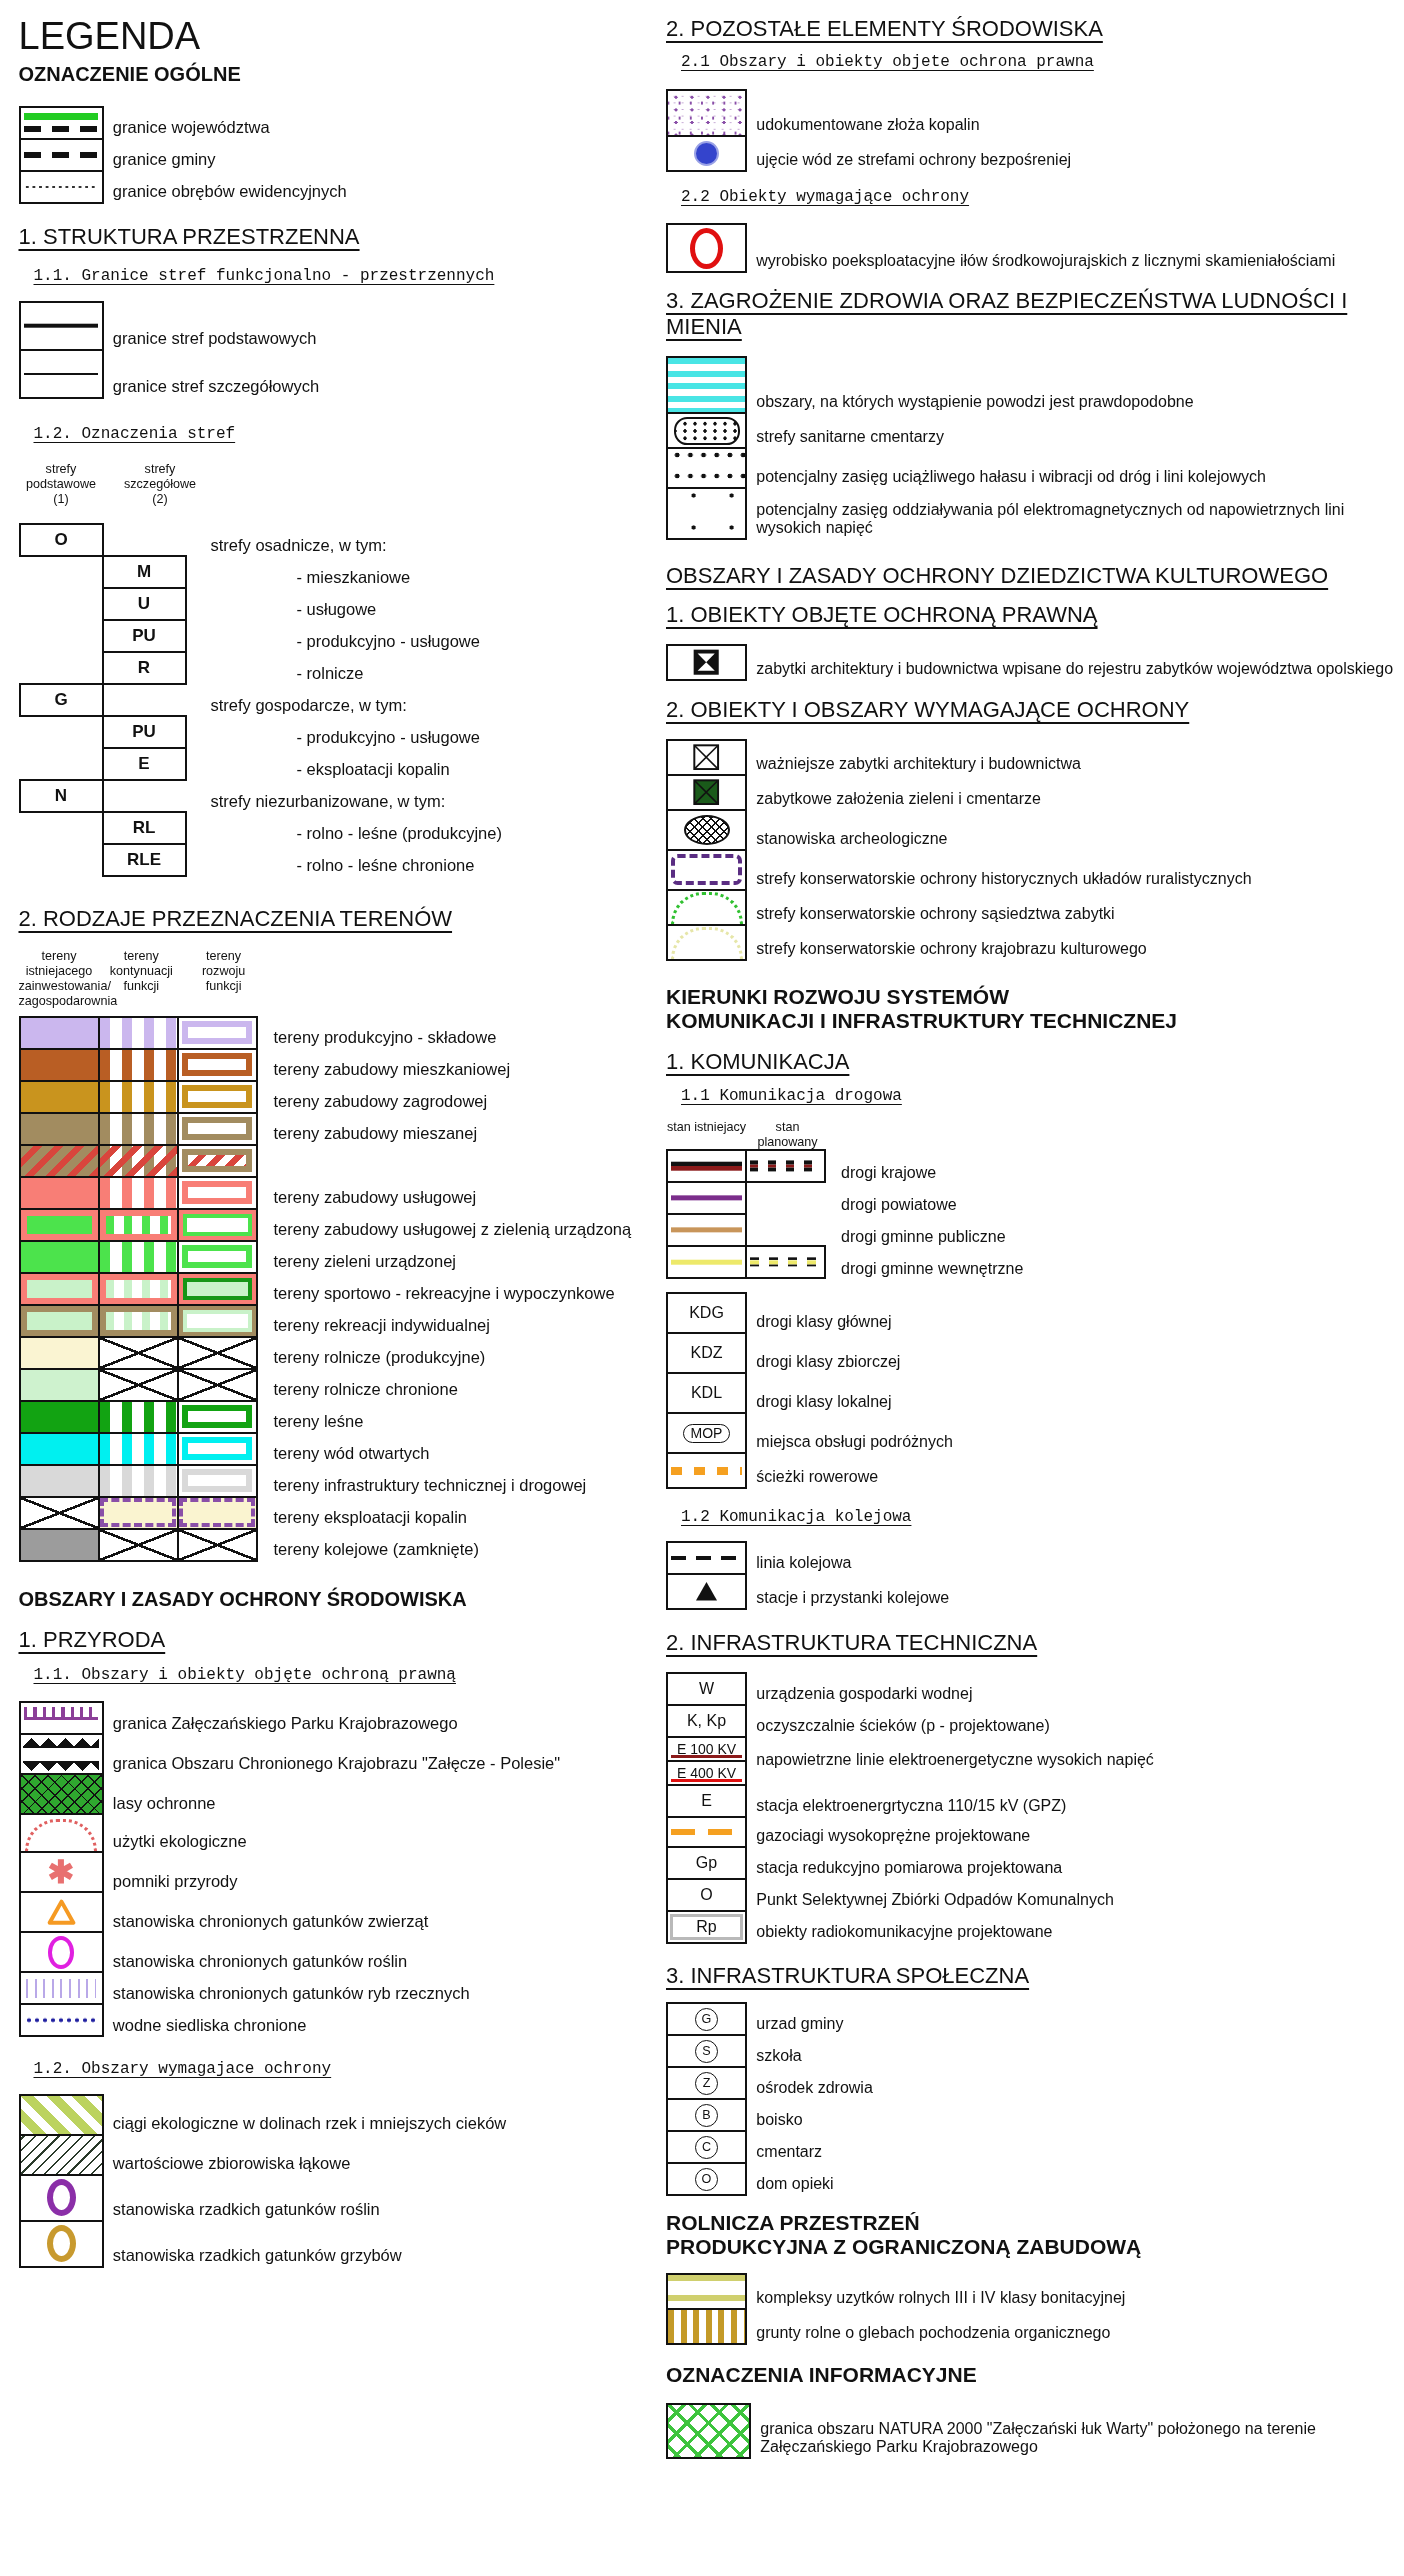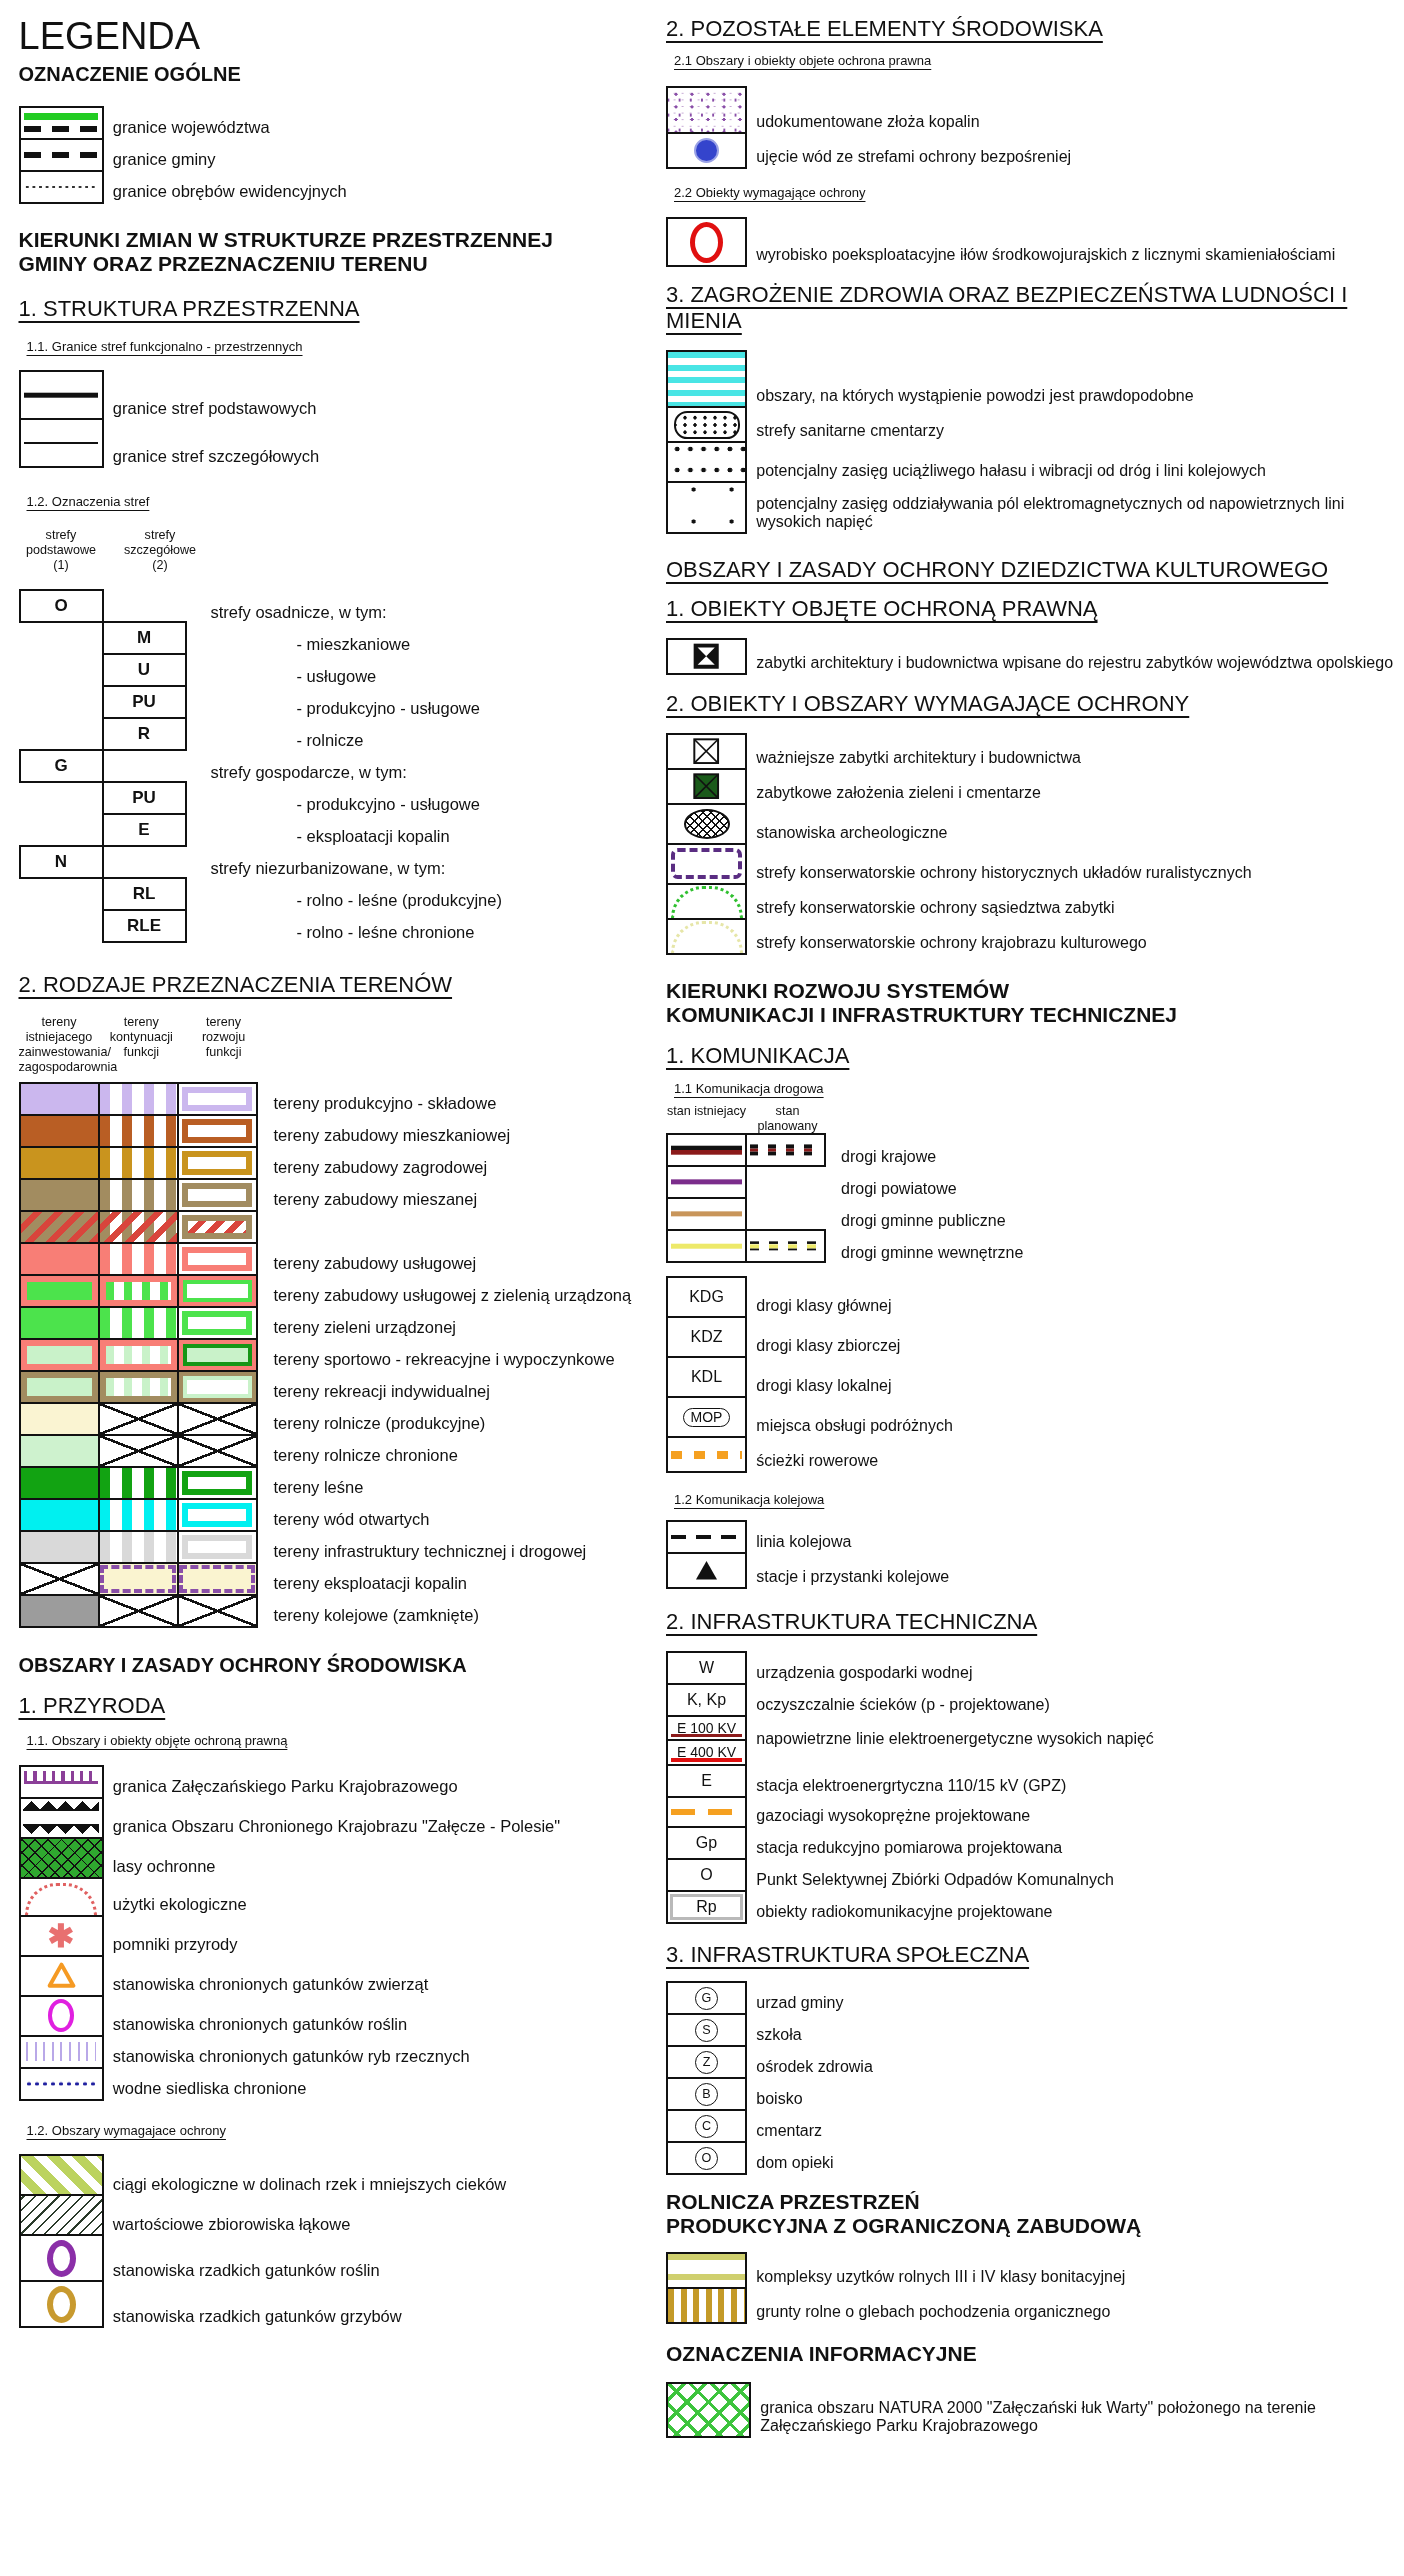--- a/index.html
+++ b/index.html
@@ -7,21 +7,21 @@
        font-family:"Liberation Sans", sans-serif;overflow:hidden;}
   .col{position:absolute;top:0;}
   #col-left{left:18.5px;width:638px;}
   #col-right{left:666px;width:731px;}
 
   
   .h-title{font-size:38px;font-weight:400;margin:14.5px 0 1.3px;}
   .h-b30{font-size:20px;font-weight:700;margin:0;}
   .h-b32{font-size:21px;font-weight:700;margin:0;line-height:1.15;}
   .h-u34{font-size:22px;font-weight:400;text-decoration:underline;text-underline-offset:4.6px;margin:0;}
-  .h-u30{font-size:13px;font-weight:400;text-decoration:underline;text-underline-offset:4px;margin:8px;}
+  .h-u30{font-size:16px;font-weight:400;text-decoration:underline;text-underline-offset:4px;margin:15px;font-family:Liberation Mono, monospace;}
 
   .mt8{margin-top:5.3px}.mt10{margin-top:6.6px}.mt16{margin-top:10.6px}
   .mt18{margin-top:12px}.mt20{margin-top:13.2px}.mt24{margin-top:16px}.mt26{margin-top:17px}
   .mt28{margin-top:18.5px}.mt30{margin-top:20px}.mt32{margin-top:15px}.mt34{margin-top:22.5px}
   .mt36{margin-top:24px}.mt40{margin-top:26.4px}.mt44{margin-top:29px}
 
   
   .li{display:flex;align-items:flex-end;}
   .stack .li + .li{margin-top:-2px;}
   .lab{margin-left:9.3px;font-size:16.5px;line-height:1.15;padding-bottom:2.6px;}
@@ -186,24 +186,20 @@
       <div class="lab">granice gminy</div>
     </div>
     <div class="li">
       <div class="sym w128 h52">
         <div class="ln dots-fine" style="top:50%;height:4px;transform:translateY(-50%)"></div>
       </div>
       <div class="lab">granice obrębów ewidencyjnych</div>
     </div>
   </div>
 
-  <div class="h-b32 mt36">
-    <span>KIERUNKI ZMIAN W STRUKTURZE PRZESTRZENNEJ</span><br>
-    <span>GMINY ORAZ PRZEZNACZENIU TERENU</span>
-  </div>
 
   <div class="h-u34 mt30">1. STRUKTURA PRZESTRZENNA</div>
   <div class="h-u30 mt26">1.1. Granice stref funkcjonalno - przestrzennych</div>
 
   <div class="stack mt24">
     <div class="li">
       <div class="sym w128 h76">
         <div class="ln" style="top:50%;height:4.6px;transform:translateY(-50%);background:#111"></div>
       </div>
       <div class="lab">granice stref podstawowych</div>

